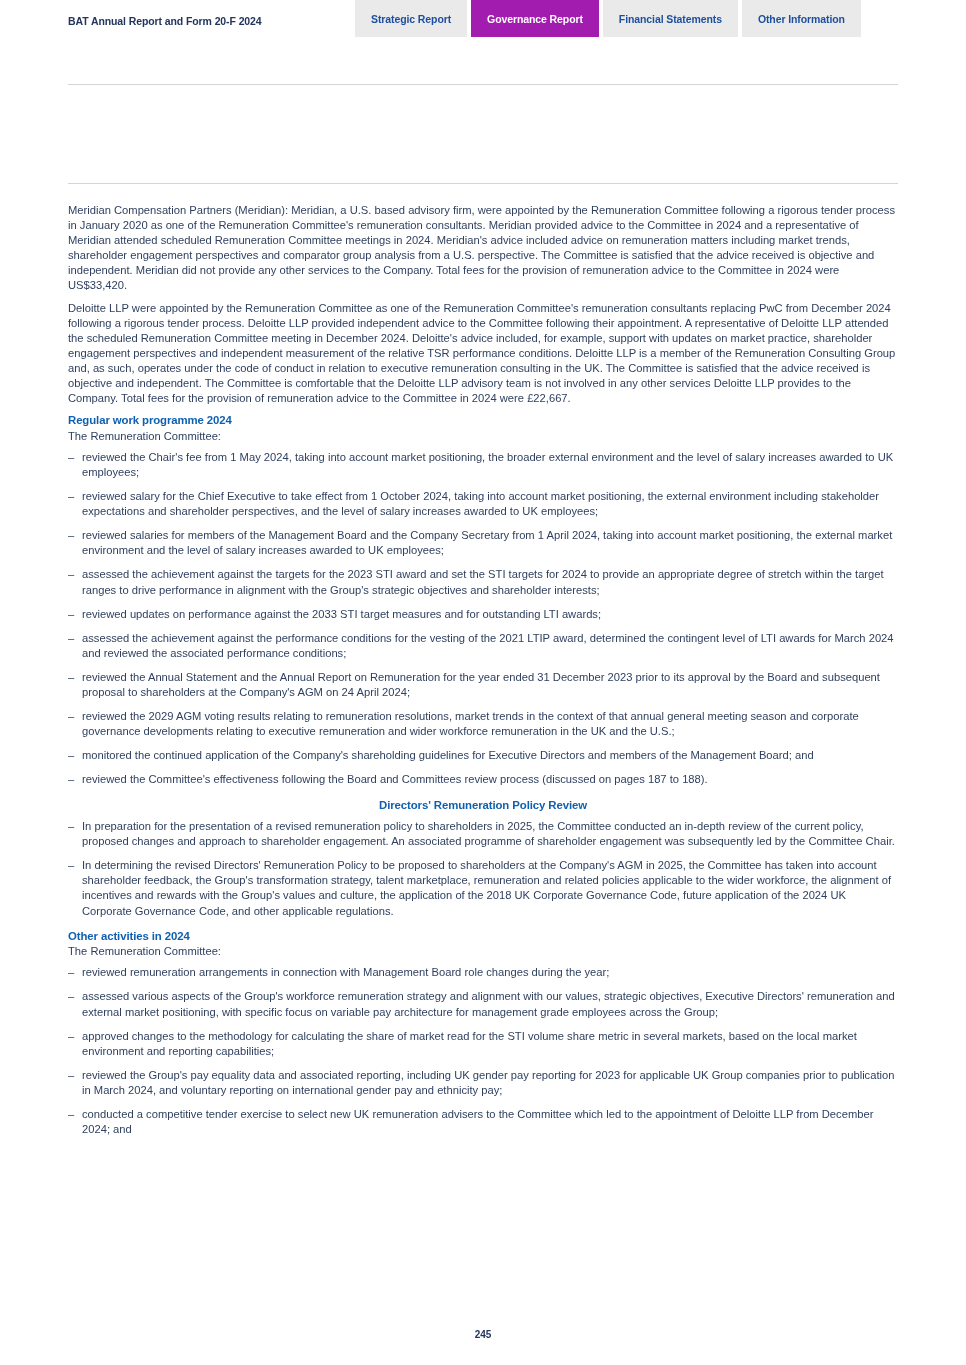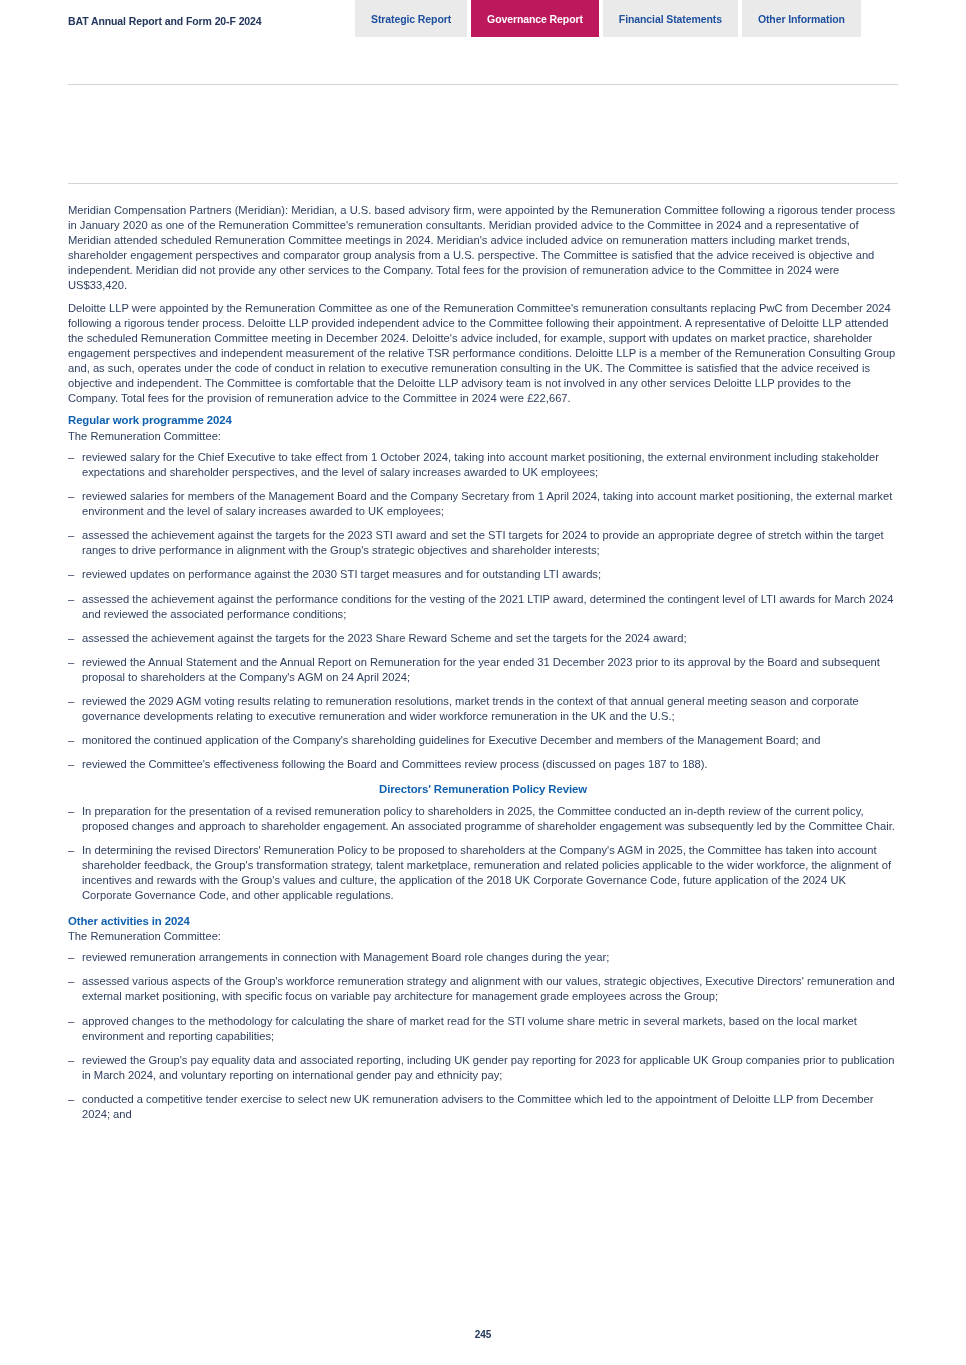--- a/index.html
+++ b/index.html
@@ -52,21 +52,21 @@
     font-size: 10.5px;
     font-weight: bold;
     display: flex;
     align-items: center;
     justify-content: center;
     padding: 0 16px;
     white-space: nowrap;
     letter-spacing: -0.1px;
   }
   .tab.active {
-    background: #be185d;
+    background: #a21caf;
     color: #ffffff;
   }
 
   
   .rule {
     position: absolute;
     left: 68px;
     width: 830px;
     height: 1px;
     background: #d3d3d8;
@@ -156,29 +156,29 @@
 <main class="content">
   <div id="paragraphs">
       <p class="para">Meridian Compensation Partners (Meridian): Meridian, a U.S. based advisory firm, were appointed by the Remuneration Committee following a rigorous tender process in January 2020 as one of the Remuneration Committee's remuneration consultants. Meridian provided advice to the Committee in 2024 and a representative of Meridian attended scheduled Remuneration Committee meetings in 2024. Meridian's advice included advice on remuneration matters including market trends, shareholder engagement perspectives and comparator group analysis from a U.S. perspective. The Committee is satisfied that the advice received is objective and independent. Meridian did not provide any other services to the Company. Total fees for the provision of remuneration advice to the Committee in 2024 were US$33,420.</p>
       <p class="para">Deloitte LLP were appointed by the Remuneration Committee as one of the Remuneration Committee's remuneration consultants replacing PwC from December 2024 following a rigorous tender process. Deloitte LLP provided independent advice to the Committee following their appointment. A representative of Deloitte LLP attended the scheduled Remuneration Committee meeting in December 2024. Deloitte's advice included, for example, support with updates on market practice, shareholder engagement perspectives and independent measurement of the relative TSR performance conditions. Deloitte LLP is a member of the Remuneration Consulting Group and, as such, operates under the code of conduct in relation to executive remuneration consulting in the UK. The Committee is satisfied that the advice received is objective and independent. The Committee is comfortable that the Deloitte LLP advisory team is not involved in any other services Deloitte LLP provides to the Company. Total fees for the provision of remuneration advice to the Committee in 2024 were £22,667.</p>
     </div>
   <div id="sections">
       <section class="block">
         <h3 class="section-heading">Regular work programme 2024</h3>
         <p class="lead">The Remuneration Committee:</p>
         <ul class="dashlist">
+          <li>reviewed the Chair's fee from 1 May 2024, taking into account market positioning, the broader external environment and the level of salary increases awarded to UK employees;</li>
           <li>reviewed salary for the Chief Executive to take effect from 1 October 2024, taking into account market positioning, the external environment including stakeholder expectations and shareholder perspectives, and the level of salary increases awarded to UK employees;</li>
           <li>reviewed salaries for members of the Management Board and the Company Secretary from 1 April 2024, taking into account market positioning, the external market environment and the level of salary increases awarded to UK employees;</li>
           <li>assessed the achievement against the targets for the 2023 STI award and set the STI targets for 2024 to provide an appropriate degree of stretch within the target ranges to drive performance in alignment with the Group's strategic objectives and shareholder interests;</li>
-          <li>reviewed updates on performance against the 2030 STI target measures and for outstanding LTI awards;</li>
+          <li>reviewed updates on performance against the 2033 STI target measures and for outstanding LTI awards;</li>
           <li>assessed the achievement against the performance conditions for the vesting of the 2021 LTIP award, determined the contingent level of LTI awards for March 2024 and reviewed the associated performance conditions;</li>
-          <li>assessed the achievement against the targets for the 2023 Share Reward Scheme and set the targets for the 2024 award;</li>
           <li>reviewed the Annual Statement and the Annual Report on Remuneration for the year ended 31 December 2023 prior to its approval by the Board and subsequent proposal to shareholders at the Company's AGM on 24 April 2024;</li>
           <li>reviewed the 2029 AGM voting results relating to remuneration resolutions, market trends in the context of that annual general meeting season and corporate governance developments relating to executive remuneration and wider workforce remuneration in the UK and the U.S.;</li>
-          <li>monitored the continued application of the Company's shareholding guidelines for Executive December and members of the Management Board; and</li>
+          <li>monitored the continued application of the Company's shareholding guidelines for Executive Directors and members of the Management Board; and</li>
           <li>reviewed the Committee's effectiveness following the Board and Committees review process (discussed on pages 187 to 188).</li>
         </ul>
       </section>
       <section class="block">
         <h3 class="section-heading" style="margin-bottom: 6px; text-align: center;">Directors' Remuneration Policy Review</h3>
         <ul class="dashlist">
           <li>In preparation for the presentation of a revised remuneration policy to shareholders in 2025, the Committee conducted an in-depth review of the current policy, proposed changes and approach to shareholder engagement. An associated programme of shareholder engagement was subsequently led by the Committee Chair.</li>
           <li>In determining the revised Directors' Remuneration Policy to be proposed to shareholders at the Company's AGM in 2025, the Committee has taken into account shareholder feedback, the Group's transformation strategy, talent marketplace, remuneration and related policies applicable to the wider workforce, the alignment of incentives and rewards with the Group's values and culture, the application of the 2018 UK Corporate Governance Code, future application of the 2024 UK Corporate Governance Code, and other applicable regulations.</li>
         </ul>
       </section>

